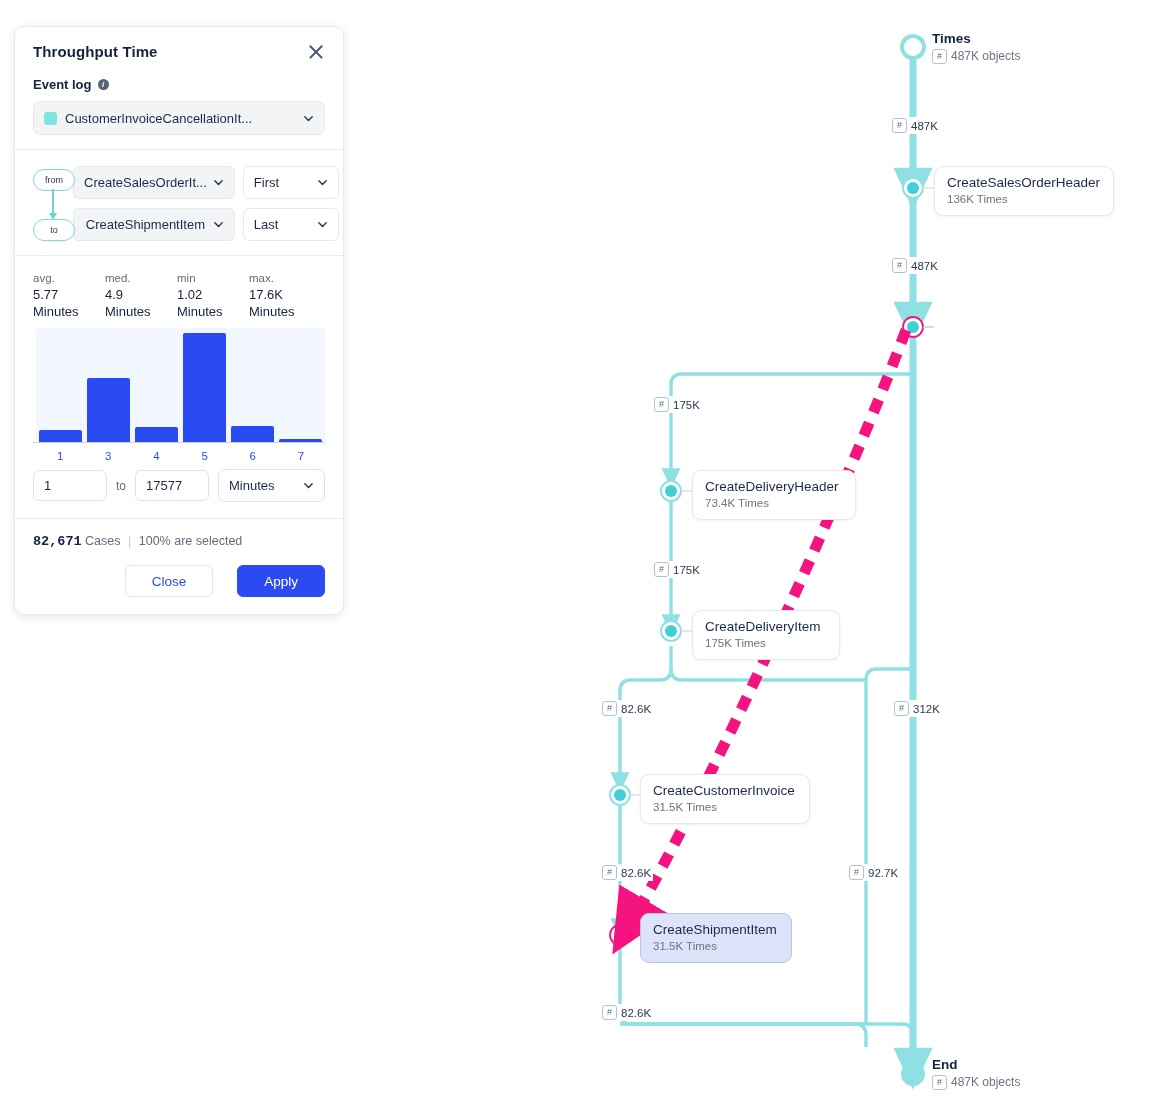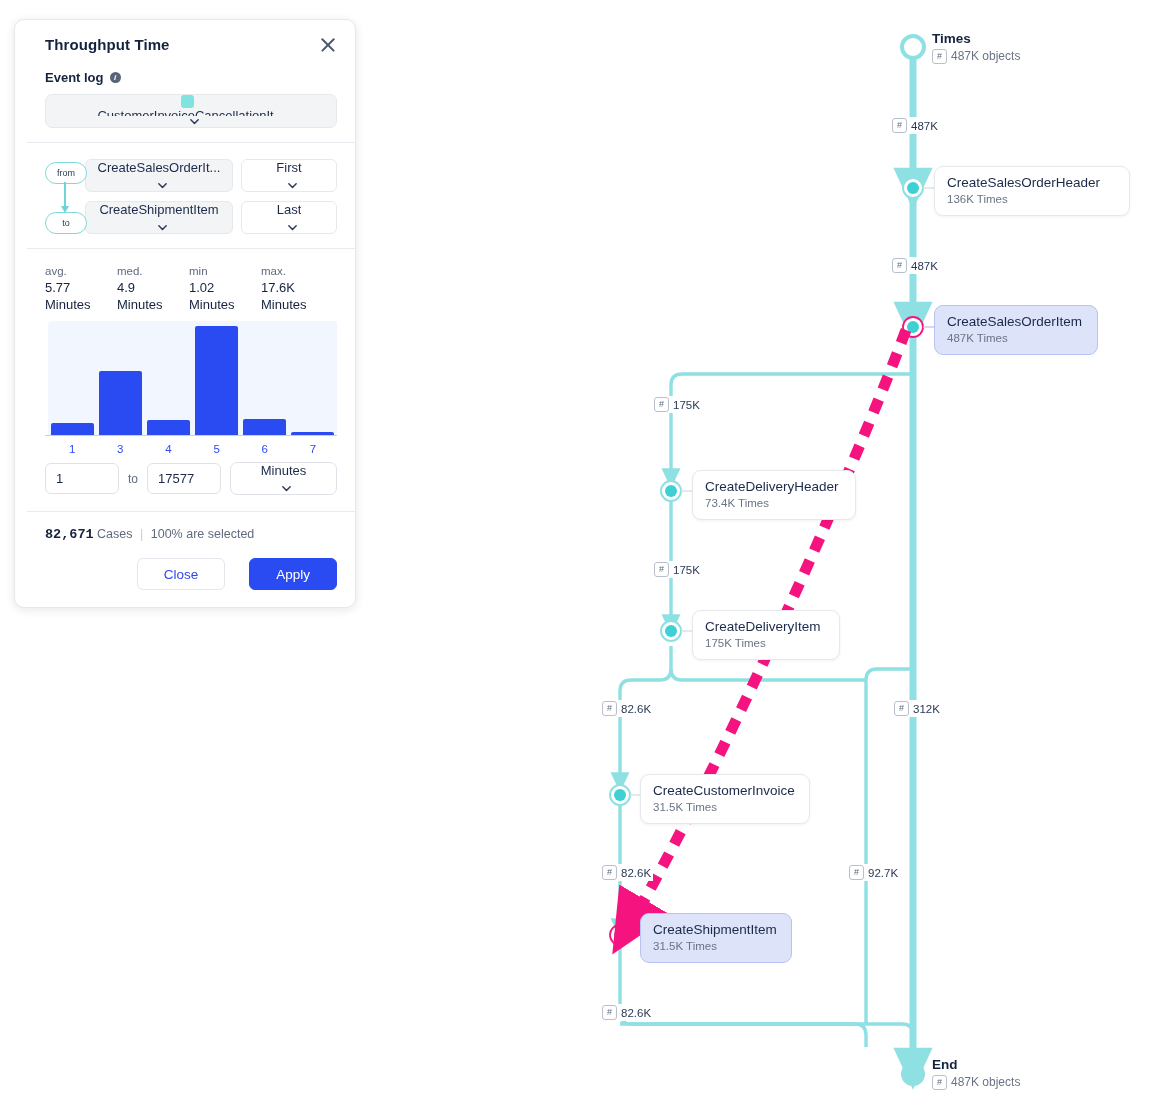--- a/index.html
+++ b/index.html
@@ -9,25 +9,24 @@
     font-family:"Liberation Sans", sans-serif;
     color:#1b2a4a;
     position:relative;
     overflow:hidden;
     -webkit-font-smoothing:antialiased;
   }
   .canvas{position:absolute;inset:0;}
 
   
   .panel{
-    position:absolute;left:14px;top:19px;width:328px;
+    position:absolute;left:14px;top:26px;width:328px;
     background:#fff;border:1px solid #e6e8ec;border-radius:10px;
     box-shadow:0 2px 10px rgba(16,24,40,.10);
     overflow:hidden;
-    padding-left:12px;
   }
   .panel-head{padding:16px 18px 14px 18px;}
   .panel-title-row{display:flex;align-items:flex-start;justify-content:space-between;}
   .panel-title{font-size:15px;font-weight:bold;color:#15233f;letter-spacing:.1px;}
   .close-x{width:18px;height:18px;cursor:pointer;position:relative;opacity:.85;}
   .close-x:before,.close-x:after{
     content:"";position:absolute;left:0;top:8px;width:18px;height:1.8px;background:#2b3a55;border-radius:2px;
   }
   .close-x:before{transform:rotate(45deg);}
   .close-x:after{transform:rotate(-45deg);}
@@ -35,21 +34,21 @@
   .field-label{display:flex;align-items:center;gap:6px;margin-top:16px;font-size:13px;font-weight:bold;color:#15233f;}
   .info-dot{
     width:11px;height:11px;border-radius:50%;background:#5a6478;color:#fff;
     font-size:8px;line-height:11px;text-align:center;font-weight:bold;font-style:italic;
     display:inline-block;
   }
 
   .select{
     margin-top:9px;display:flex;align-items:center;
     background:#f3f4f6;border:1px solid #e6e8ec;border-radius:7px;
-    height:32px;padding:0 10px;font-size:13px;color:#1b2a4a;cursor:pointer;flex-direction:column;
+    height:32px;padding:0 10px;font-size:13px;color:#1b2a4a;cursor:pointer;
   }
   .select .swatch{width:13px;height:13px;border-radius:3px;background:#7fe3e0;margin-right:8px;flex:0 0 auto;}
   .select .sel-text{flex:1;white-space:nowrap;overflow:hidden;text-overflow:ellipsis;}
   .chev{width:11px;height:11px;flex:0 0 auto;margin-left:6px;}
   .chev svg{display:block;}
 
   .divider{height:1px;background:#e9ebf0;}
 
   
   .ft-wrap{padding:16px 18px 14px 18px;display:flex;align-items:center;}
@@ -378,29 +377,25 @@
       </div>
     </div>
     <div class="endpoint-label" style="left:372px;top:1056px;">
       <div class="t">End</div>
       <div class="s">
         <span class="hashchip">#</span>
         <span>487K objects</span>
       </div>
     </div>
 
-    <div class="gnode" style="left:374px;top:166px;width:196px;">
+    <div class="gnode" style="left:374px;top:166px;width:180px;">
       <div class="nm">CreateSalesOrderHeader</div>
       <div class="ct">136K Times</div>
     </div>
 
-    <div class="gnode sel" style="left:374px;top:305px;width:164px;">
-      <div class="nm">CreateSalesOrderItem</div>
-      <div class="ct">487K Times</div>
-    </div>
 
     <div class="gnode" style="left:132px;top:470px;width:164px;">
       <div class="nm">CreateDeliveryHeader</div>
       <div class="ct">73.4K Times</div>
     </div>
 
     <div class="gnode" style="left:132px;top:610px;width:148px;">
       <div class="nm">CreateDeliveryItem</div>
       <div class="ct">175K Times</div>
     </div>

